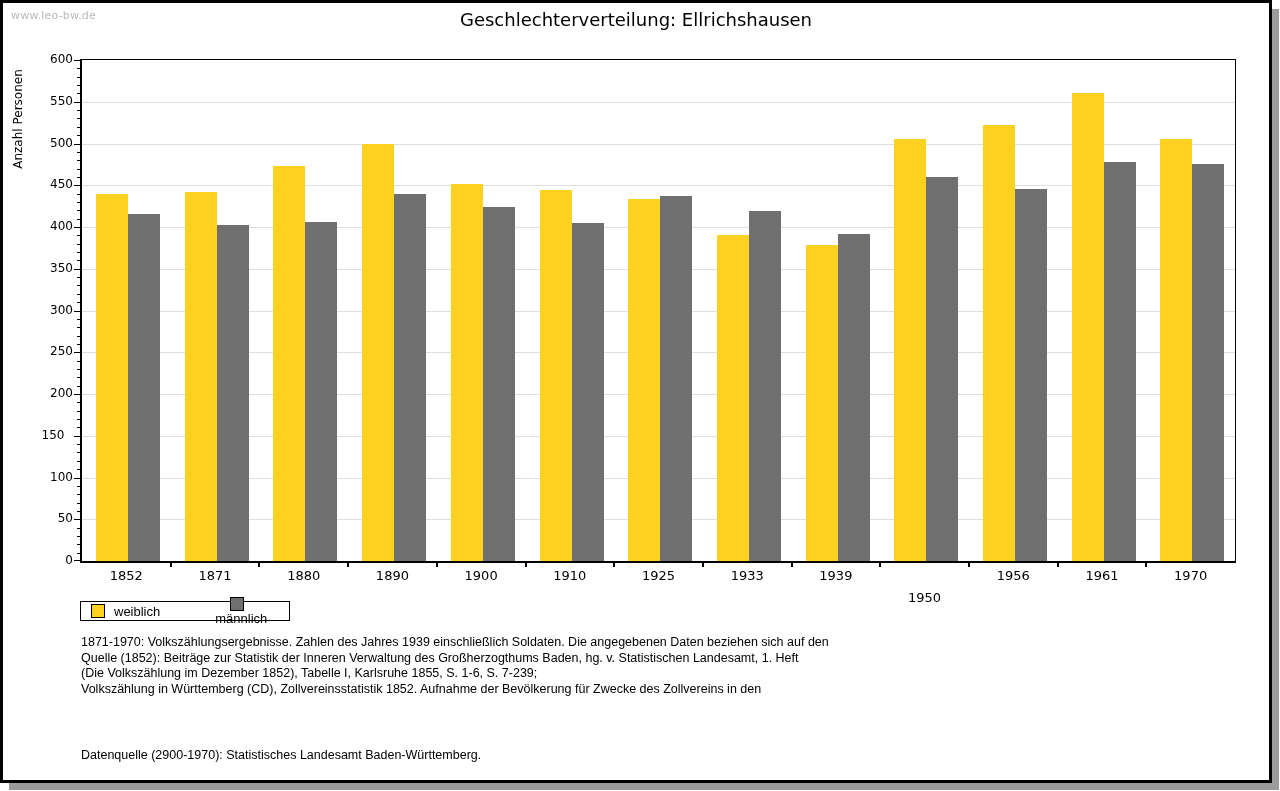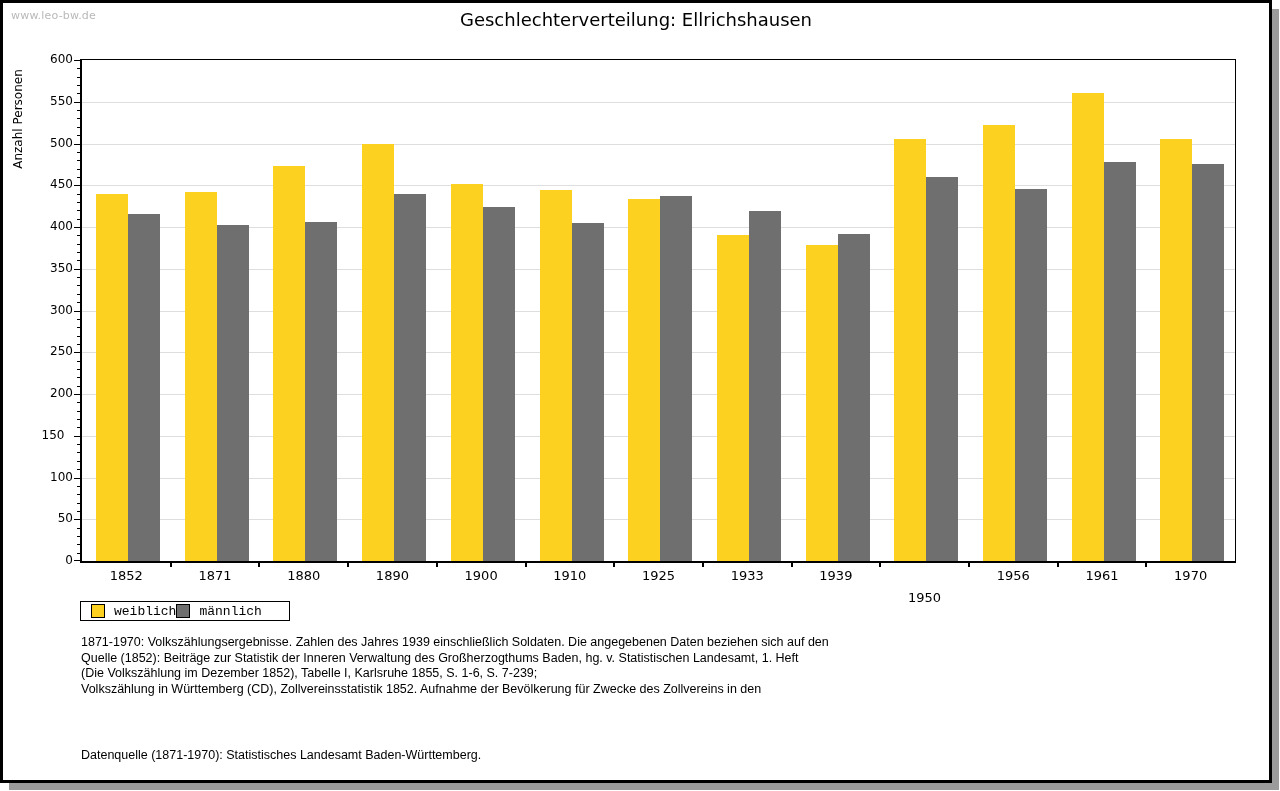--- a/index.html
+++ b/index.html
@@ -46,21 +46,21 @@
   }
   .legend{
     position:absolute;left:77px;top:598px;width:208px;height:18px;
     border:1px solid #000;background:#fff;display:flex;align-items:center;
   }
   .legend-item{display:flex;align-items:center;}
   .legend-swatch{
     width:12px;height:12px;border:1px solid #000;flex:0 0 auto;
   }
   .legend-label{
-    font-family:Liberation Mono, monospace;font-size:13px;color:#000;
+    font-family:Liberation Sans, sans-serif;font-size:13px;color:#000;
     margin-left:9px;
   }
   .footer{
     position:absolute;left:78px;top:632px;width:860px;
     font-family:"Liberation Sans",sans-serif;font-size:12.5px;
     line-height:15.5px;color:#000;
   }
   .footer-datasource{
     position:absolute;left:78px;top:745px;width:860px;
     font-family:"Liberation Sans",sans-serif;font-size:12.5px;color:#000;
@@ -214,27 +214,27 @@
         <div class="xtick" style="left: 1053.6px; top: 559px;"></div>
         <div class="xlabel" style="left: 1143.31px; width: 88.7px; top: 565px;">1970</div>
         <div class="xtick" style="left: 1142.3px; top: 559px;"></div>
       </div>
 
     <div class="legend" id="legend">
         <div class="legend-item" style="margin-left: 10px;">
           <span class="legend-swatch" style="background: rgb(252, 209, 31);"></span>
           <span class="legend-label">weiblich</span>
         </div>
-        <div class="legend-item" style="">
+        <div class="legend-item" style="margin-left: 46px; flex-direction: column;">
           <span class="legend-swatch" style="background: rgb(111, 111, 111);"></span>
           <span class="legend-label">männlich</span>
         </div>
       </div>
 
     <div class="footer" id="footer">
         <div>1871-1970: Volkszählungsergebnisse. Zahlen des Jahres 1939 einschließlich Soldaten. Die angegebenen Daten beziehen sich auf den</div>
         <div>Quelle (1852): Beiträge zur Statistik der Inneren Verwaltung des Großherzogthums Baden, hg. v. Statistischen Landesamt, 1. Heft</div>
         <div>(Die Volkszählung im Dezember 1852), Tabelle I, Karlsruhe 1855, S. 1-6, S. 7-239;</div>
         <div>Volkszählung in Württemberg (CD), Zollvereinsstatistik 1852. Aufnahme der Bevölkerung für Zwecke des Zollvereins in den</div>
       </div>
-    <div class="footer-datasource">Datenquelle (1871-1970): Statistisches Landesamt Baden-Württemberg.</div>
+    <div class="footer-datasource">Datenquelle (2900-1970): Statistisches Landesamt Baden-Württemberg.</div>
   </div>
 </div>
 
 </body></html>

